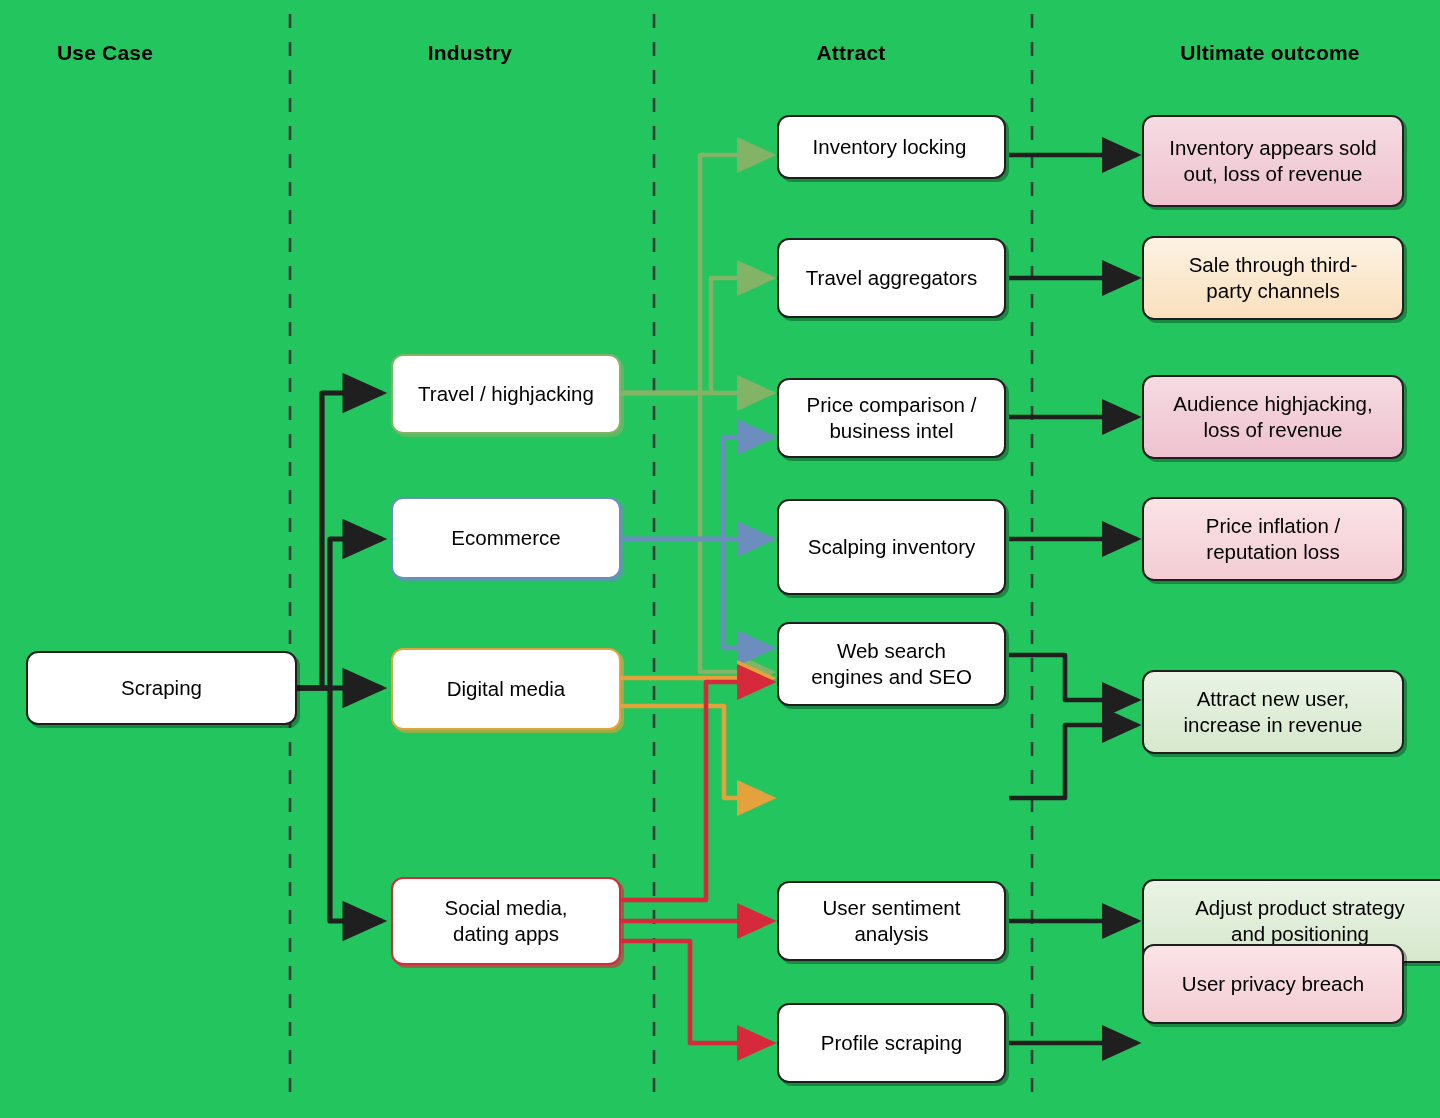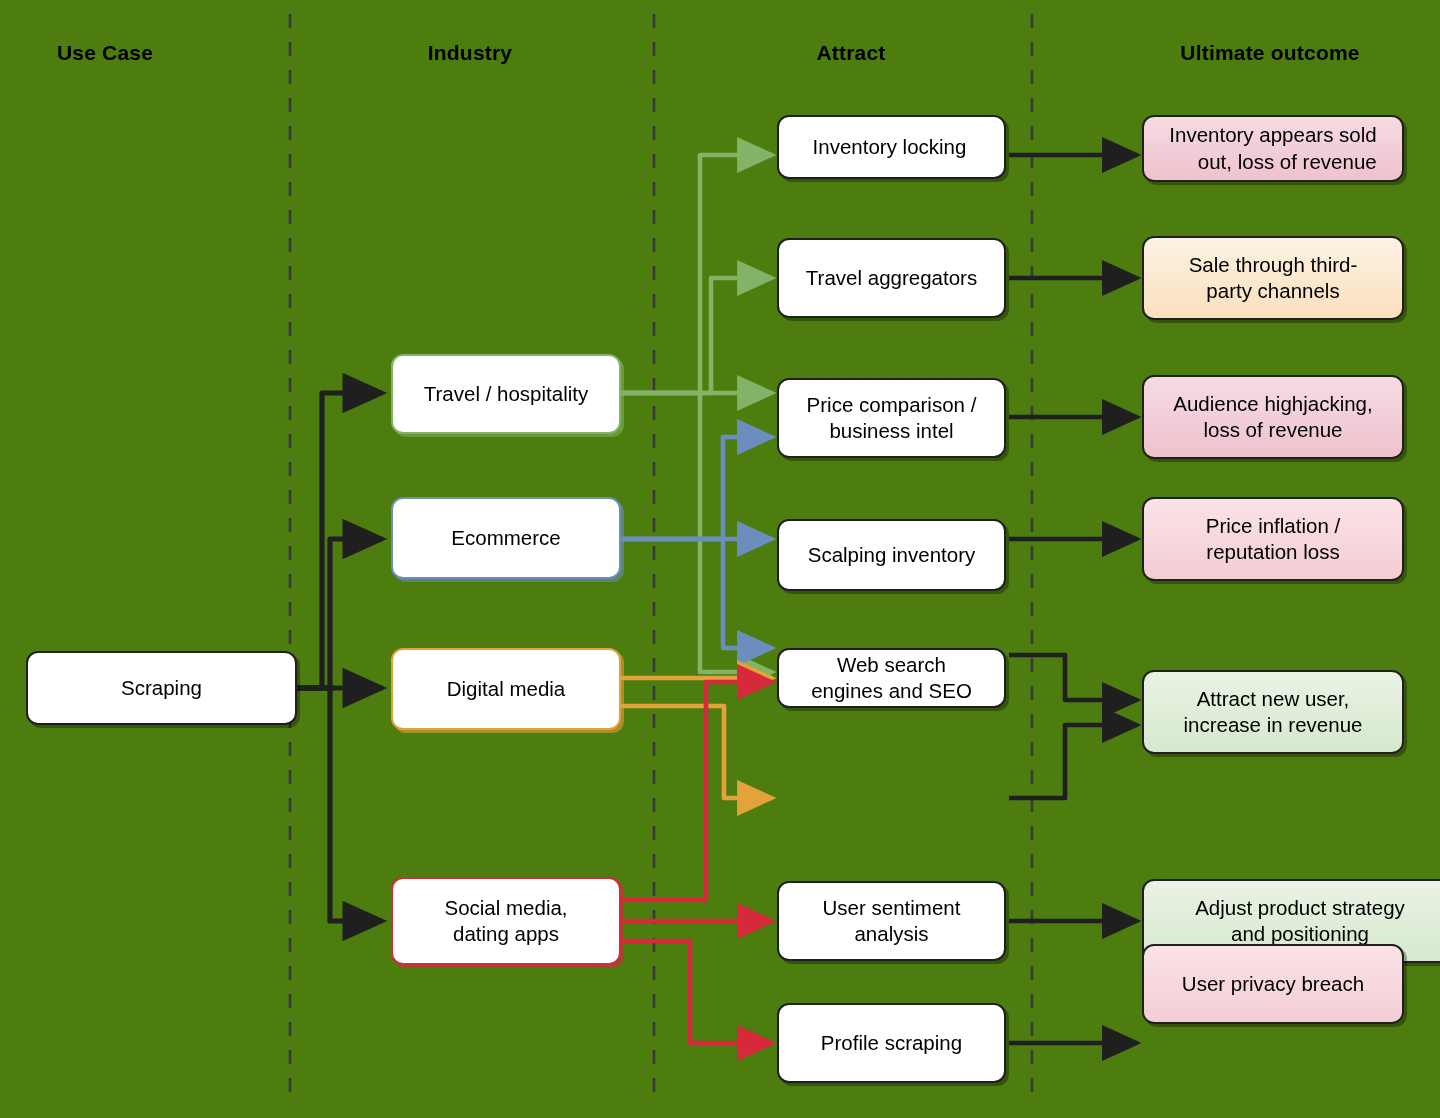--- a/index.html
+++ b/index.html
@@ -7,21 +7,21 @@
     padding: 0;
     background: #ffffff;
   }
   body {
     font-family: "Liberation Sans", sans-serif;
   }
   #canvas {
     position: relative;
     width: 1440px;
     height: 1118px;
-    background: #4d7c0f;
+    background: #22c55e;
     overflow: hidden;
   }
   svg.wires {
     position: absolute;
     left: 0;
     top: 0;
     width: 1440px;
     height: 1118px;
     pointer-events: none;
   }
@@ -145,21 +145,21 @@
       <path d="M1009,921 L1137,921"></path>
       <path d="M1009,1043 L1137,1043"></path>
     </g>
   </svg>
 
   <div class="node n-black" style="left:26px; top:651px; width:271px; height:74px;">
     <span class="lbl">Scraping</span>
   </div>
 
   <div class="node n-green" style="left:391px; top:354px; width:230px; height:80px;">
-    <span class="lbl">Travel / hospitality</span>
+    <span class="lbl">Travel / highjacking</span>
   </div>
   <div class="node n-blue" style="left:391px; top:497px; width:230px; height:82px;">
     <span class="lbl">Ecommerce</span>
   </div>
   <div class="node n-orange" style="left:391px; top:648px; width:230px; height:82px;">
     <span class="lbl">Digital media</span>
   </div>
   <div class="node n-red" style="left:391px; top:877px; width:230px; height:88px;">
     <span class="lbl">Social media,
 dating apps</span>
@@ -168,36 +168,36 @@
   <div class="node n-black" style="left:777px; top:115px; width:229px; height:64px;padding-left:6px;">
     <span class="lbl">Inventory locking</span>
   </div>
   <div class="node n-black" style="left:777px; top:238px; width:229px; height:80px;">
     <span class="lbl">Travel aggregators</span>
   </div>
   <div class="node n-black" style="left:777px; top:378px; width:229px; height:80px;">
     <span class="lbl">Price comparison /
 business intel</span>
   </div>
-  <div class="node n-black" style="left:777px; top:519px; width:229px; height:72px;text-align:right;">
+  <div class="node n-black" style="left:777px; top:499px; width:229px; height:96px;text-align:right;">
     <span class="lbl">Scalping inventory</span>
   </div>
-  <div class="node n-black" style="left:777px; top:622px; width:229px; height:60px;margin-top:26px;">
+  <div class="node n-black" style="left:777px; top:622px; width:229px; height:84px;">
     <span class="lbl">Web search
 engines and SEO</span>
   </div>
   <div class="node n-black" style="left:777px; top:1003px; width:229px; height:80px;">
     <span class="lbl">Profile scraping</span>
   </div>
   <div class="node n-black" style="left:777px; top:881px; width:229px; height:80px;">
     <span class="lbl">User sentiment
 analysis</span>
   </div>
 
-  <div class="node n-out fill-pink" style="left:1142px; top:115px; width:262px; height:67px;text-align:right;">
+  <div class="node n-out fill-pink" style="left:1142px; top:115px; width:262px; height:92px;">
     <span class="lbl">Inventory appears sold
 out, loss of revenue</span>
   </div>
   <div class="node n-out fill-peach" style="left:1142px; top:236px; width:262px; height:84px;">
     <span class="lbl">Sale through third-
 party channels</span>
   </div>
   <div class="node n-out fill-pink" style="left:1142px; top:375px; width:262px; height:84px;">
     <span class="lbl">Audience highjacking,
 loss of revenue</span>

